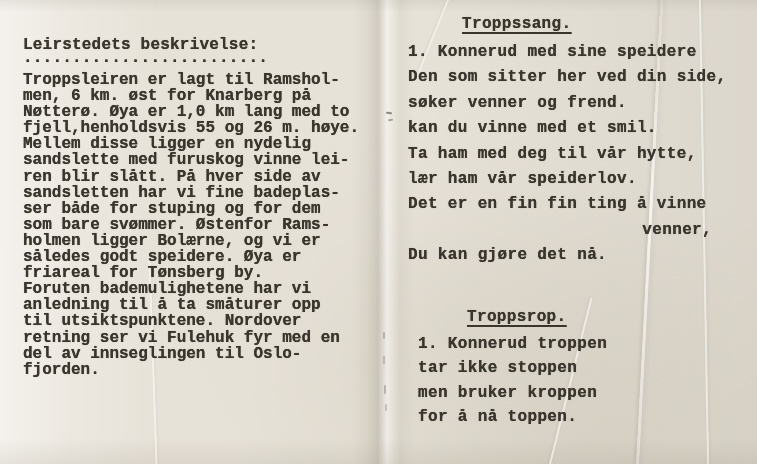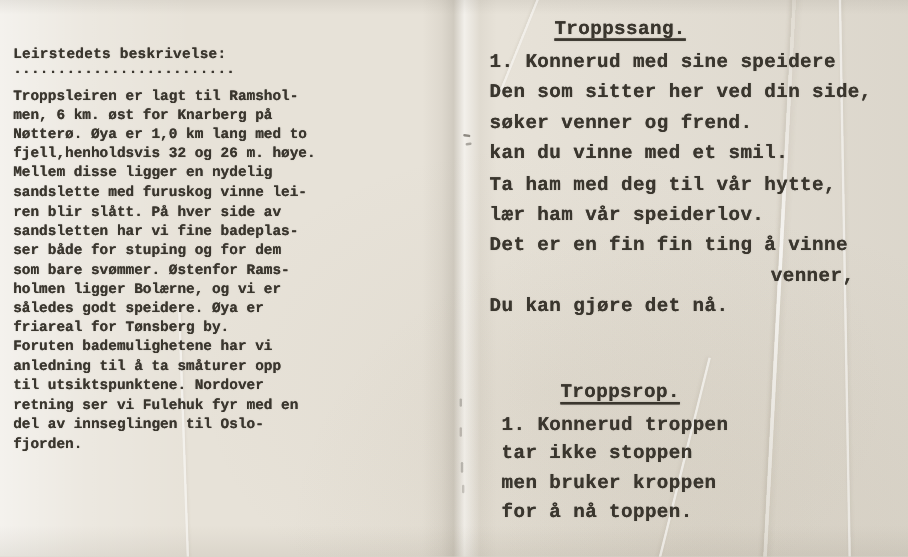--- a/index.html
+++ b/index.html
@@ -32,32 +32,32 @@
   .crease-e{left:432px;top:-8px;width:2px;height:90px;transform:rotate(22deg);
     background:rgba(255,255,255,.45);box-shadow:-1px 0 2px rgba(130,120,100,.12);}
   .mark{position:absolute;background:rgba(60,54,46,.55);border-radius:1px;}
   .m1{left:386px;top:112px;width:6px;height:2px;transform:rotate(8deg);}
   .m2{left:388px;top:119px;width:5px;height:2px;transform:rotate(-8deg);opacity:.7;}
   .m3{left:383px;top:332px;width:2px;height:7px;opacity:.5;}
   .m4{left:383px;top:356px;width:2px;height:8px;opacity:.45;}
   .m5{left:384px;top:385px;width:2px;height:9px;opacity:.5;}
   .m6{left:385px;top:404px;width:2px;height:7px;opacity:.4;}
 
-  .col-left{position:absolute;left:11px;top:37px;width:352px;font-size:12px;}
+  .col-left{position:absolute;left:23px;top:37px;width:352px;font-size:16px;}
   .h-left{line-height:17px;letter-spacing:.2px;white-space:pre;}
   .h-dots{line-height:9px;letter-spacing:.2px;white-space:pre;}
   .col-left .tlines{margin-top:9px;}
   .col-left .tline{white-space:pre;line-height:16.1px;}
 
   .col-song{position:absolute;left:408px;top:13px;width:334px;font-size:16px;letter-spacing:.35px;}
   .h-song{margin-left:54px;line-height:22px;text-decoration:underline;text-underline-offset:4px;text-decoration-thickness:1.5px;white-space:pre;}
   .col-song .tlines{margin-top:5px;}
   .col-song .tline{white-space:pre;line-height:25.4px;}
 
-  .col-cheer{position:absolute;left:418px;top:316px;width:322px;font-size:16px;letter-spacing:.35px;}
+  .col-cheer{position:absolute;left:418px;top:306px;width:322px;font-size:16px;letter-spacing:.35px;}
   .h-cheer{margin-left:49px;line-height:22px;text-decoration:underline;text-underline-offset:4px;text-decoration-thickness:1.5px;white-space:pre;}
   .col-cheer .tlines{margin-top:4px;}
   .col-cheer .tline{white-space:pre;line-height:24.3px;}
 
   .align-right{text-align:right;padding-right:30px;}
 </style>
 </head>
 <body>
 
 <div class="scan ink" style="background-color: rgb(231, 226, 216); color: rgb(58, 54, 46);">
@@ -74,21 +74,21 @@
   <div class="mark m5"></div>
   <div class="mark m6"></div>
 
   <div class="col-left">
     <div class="h-left">Leirstedets beskrivelse:</div>
     <div class="h-dots">.........................</div>
     <div class="tlines">
         <div class="tline">Troppsleiren er lagt til Ramshol-</div>
         <div class="tline">men, 6 km. øst for Knarberg på</div>
         <div class="tline">Nøtterø. Øya er 1,0 km lang med to</div>
-        <div class="tline">fjell,henholdsvis 32 og 26 m. høye.</div>
+        <div class="tline">fjell,henholdsvis 55 og 26 m. høye.</div>
         <div class="tline">Mellem disse ligger en nydelig</div>
         <div class="tline">sandslette med furuskog vinne lei-</div>
         <div class="tline">ren blir slått. På hver side av</div>
         <div class="tline">sandsletten har vi fine badeplas-</div>
         <div class="tline">ser både for stuping og for dem</div>
         <div class="tline">som bare svømmer. Østenfor Rams-</div>
         <div class="tline">holmen ligger Bolærne, og vi er</div>
         <div class="tline">således godt speidere. Øya er</div>
         <div class="tline">friareal for Tønsberg by.</div>
         <div class="tline">Foruten bademulighetene har vi</div>

